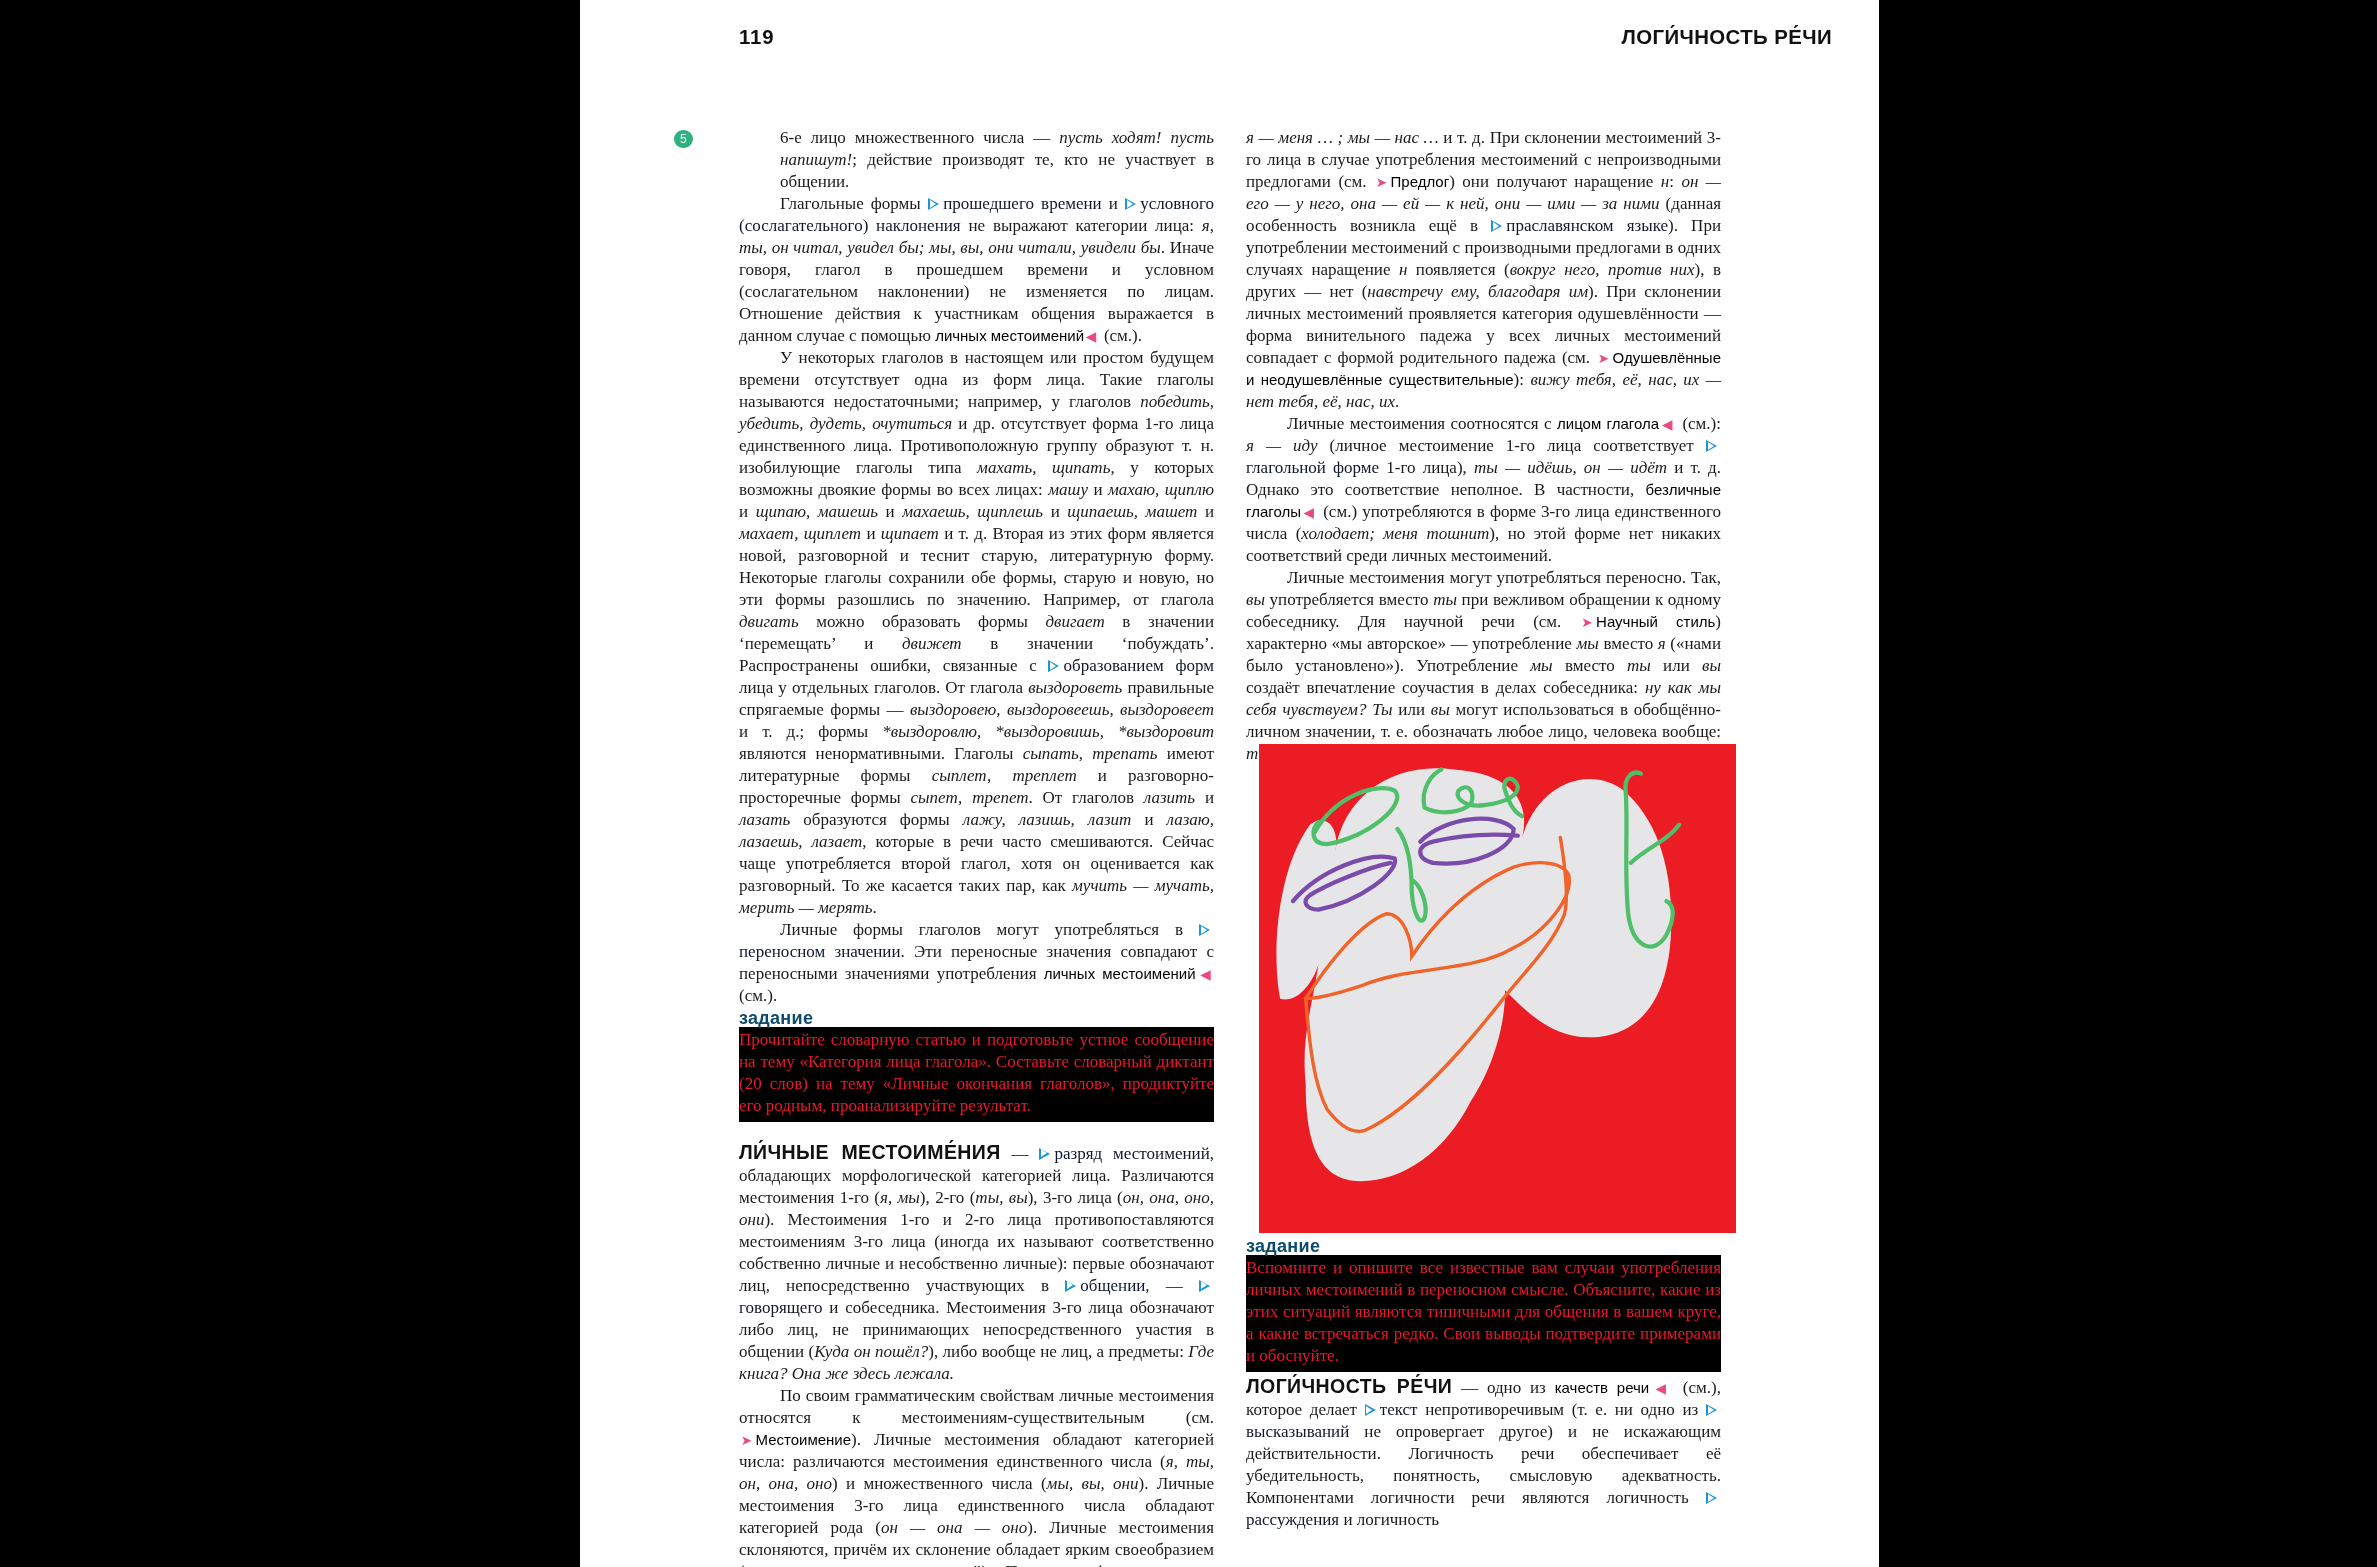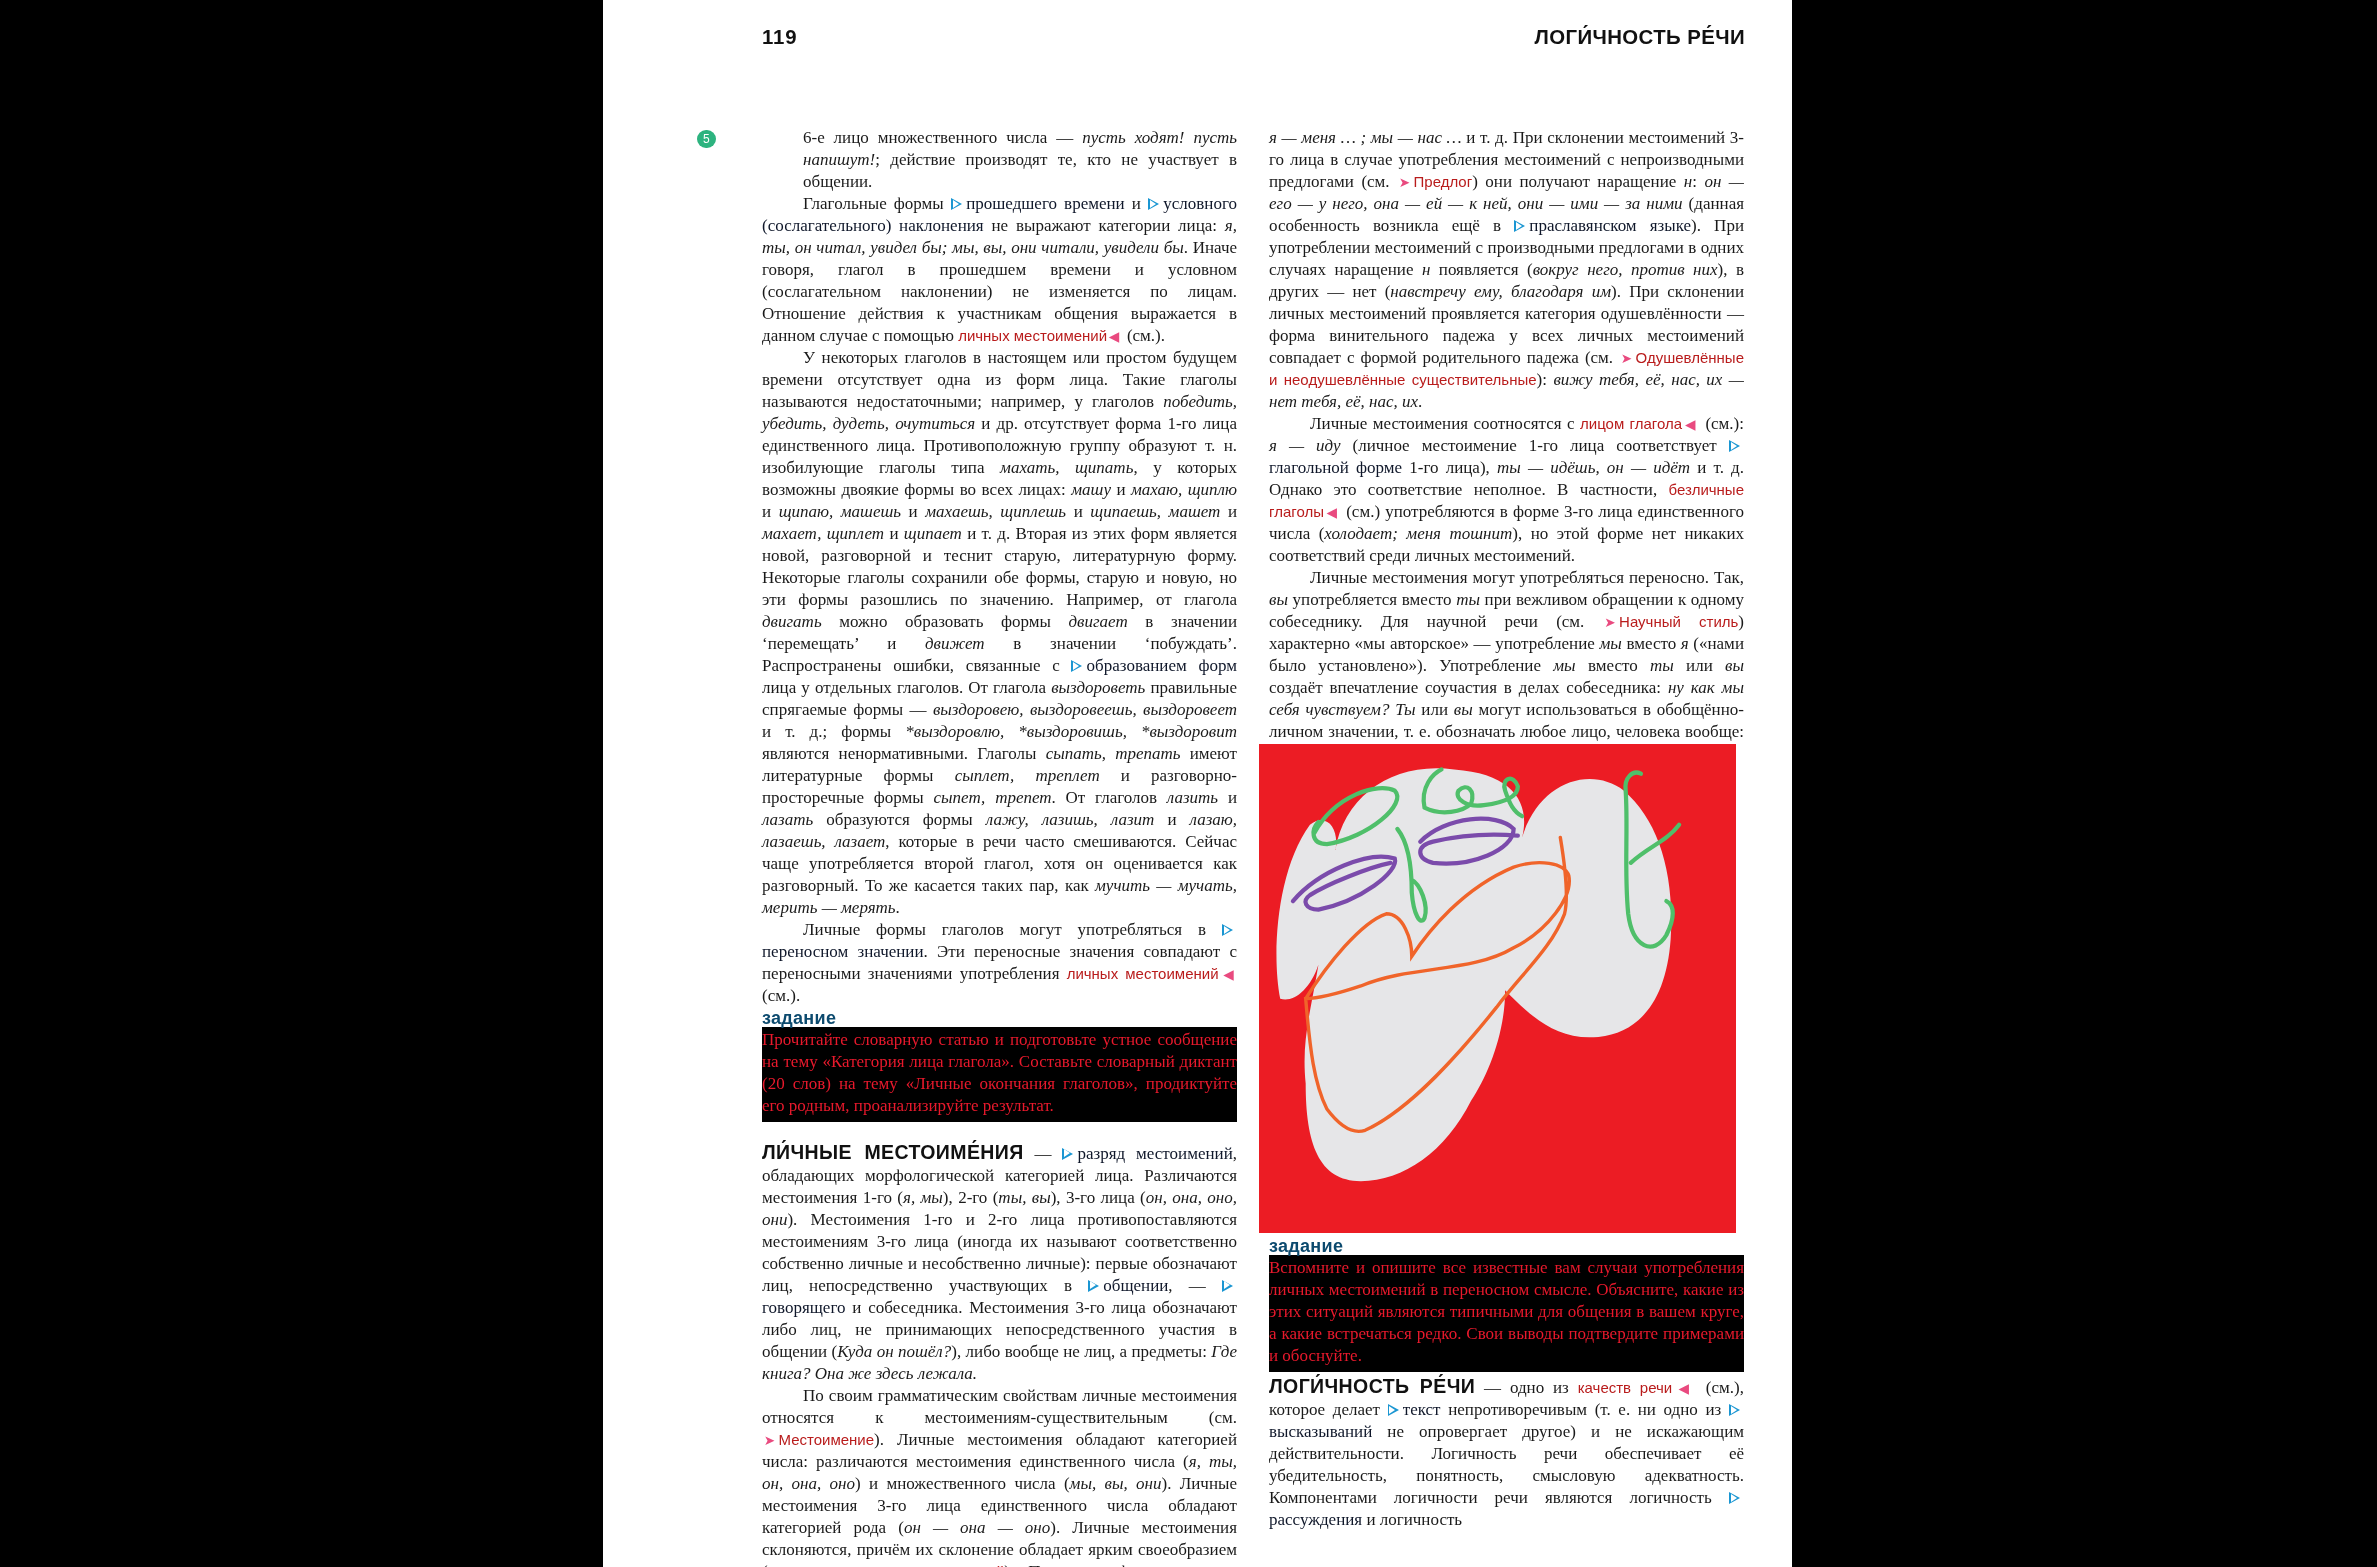--- a/index.html
+++ b/index.html
@@ -1,38 +1,38 @@
 <!DOCTYPE html>
 <html style="font-size:13.6px"><head>
 <meta charset="utf-8">
 <style>
   html, body { margin:0; padding:0; }
   body {
     width:2377px; height:1567px; background:#000; position:relative; overflow:hidden;
     font-family:"Liberation Serif","DejaVu Serif",serif;
   }
   .page {
-    position:absolute; left:603px; top:0; width:1189px; height:1567px; background:#fff;
+    position:absolute; left:580px; top:0; width:1299px; height:1567px; background:#fff;
   }
   .running-head { position:absolute; top:25.5px; left:0; right:0; height:34px;
     font-family:"Liberation Sans","DejaVu Sans",sans-serif; font-weight:bold; font-size:20.4px; color:#111; }
   .page-number { position:absolute; left:159px; top:0; letter-spacing:0.8px; }
   .running-title { position:absolute; right:47px; top:0; letter-spacing:0.4px; }
 
   .col { position:absolute; top:127px; width:475px; font-size:17px; line-height:22px; color:#1a1a1a; text-align:justify; hyphens:auto; }
   .col-left { left:159px; }
   .col-right { left:666px; }
 
   .col p { margin:0; }
   .indent { text-indent:41px; }
   .first-line-hang { padding-left:41px; }
   .it { font-style:italic; }
   .bi { font-style:italic; font-weight:normal; }
   .link-blue { color:#0f172a; }
-  .link-pink { color:#b91c1c; font-family:"Liberation Sans","DejaVu Sans",sans-serif; font-size:15px; }
+  .link-pink { color:#000000; font-family:"Liberation Sans","DejaVu Sans",sans-serif; font-size:15px; }
   .tri-blue { display:inline-block; width:0; height:0; border-top:6.8px solid transparent; border-bottom:6.8px solid transparent; border-left:11px solid #1a96d2; position:relative; margin-right:4.2px; vertical-align:-0.8px; }
   .tri-blue::after { content:""; position:absolute; left:-9.3px; top:-4.2px; border-top:4.2px solid transparent; border-bottom:4.2px solid transparent; border-left:6.8px solid #fff; }
   .arrow-pink { color:#e94a7f; font-family:"DejaVu Sans",sans-serif; font-size:13.6px; margin:0 3.4px 0 1.7px; }
 
   .badge { position:absolute; left:-65px; top:2.5px; width:18.7px; height:18.7px; border-radius:50%; background:#2db37f; color:#fff;
     font-family:"Liberation Sans","DejaVu Sans",sans-serif; font-size:12px; line-height:18.7px; text-align:center; text-indent:0; }
 
   .task-heading { font-family:"Liberation Sans","DejaVu Sans",sans-serif; font-weight:900; color:#0c4a6e; font-size:18px; line-height:18.7px; letter-spacing:0.3px; margin-top:1.7px; }
   .task-body { color:#e8192c; background:#000000; font-size:17px; line-height:22px; padding:1.7px 0 5.1px 0; }
 

